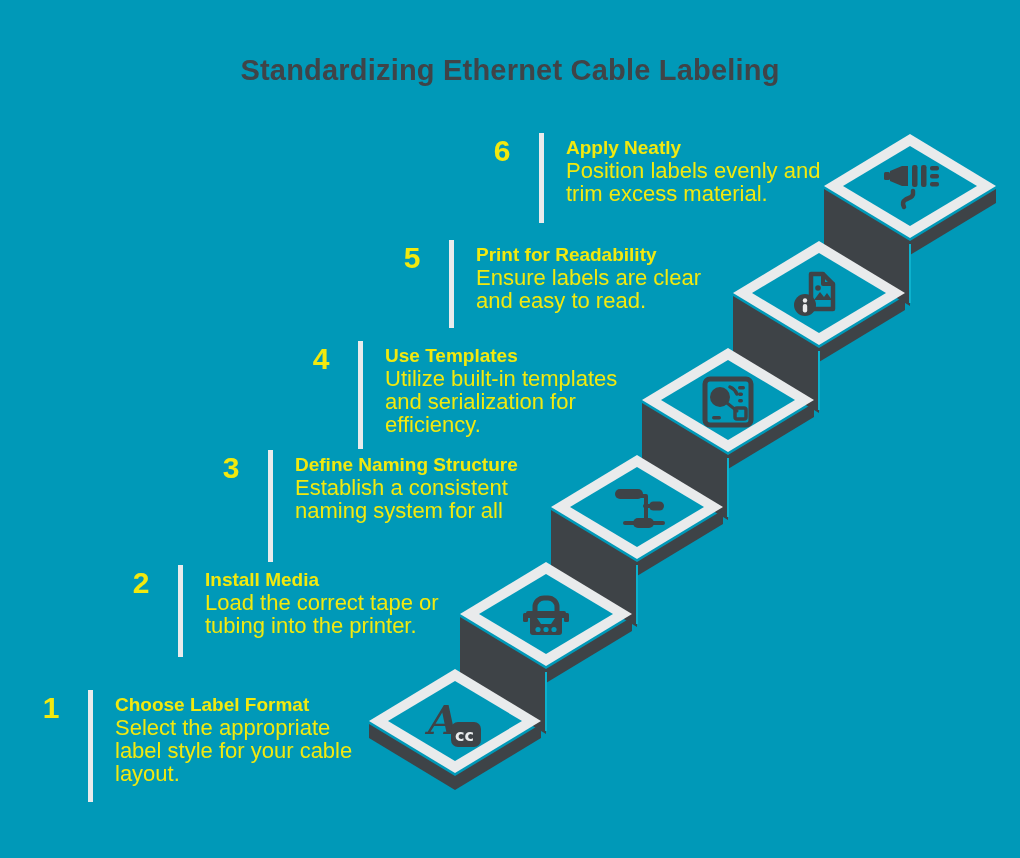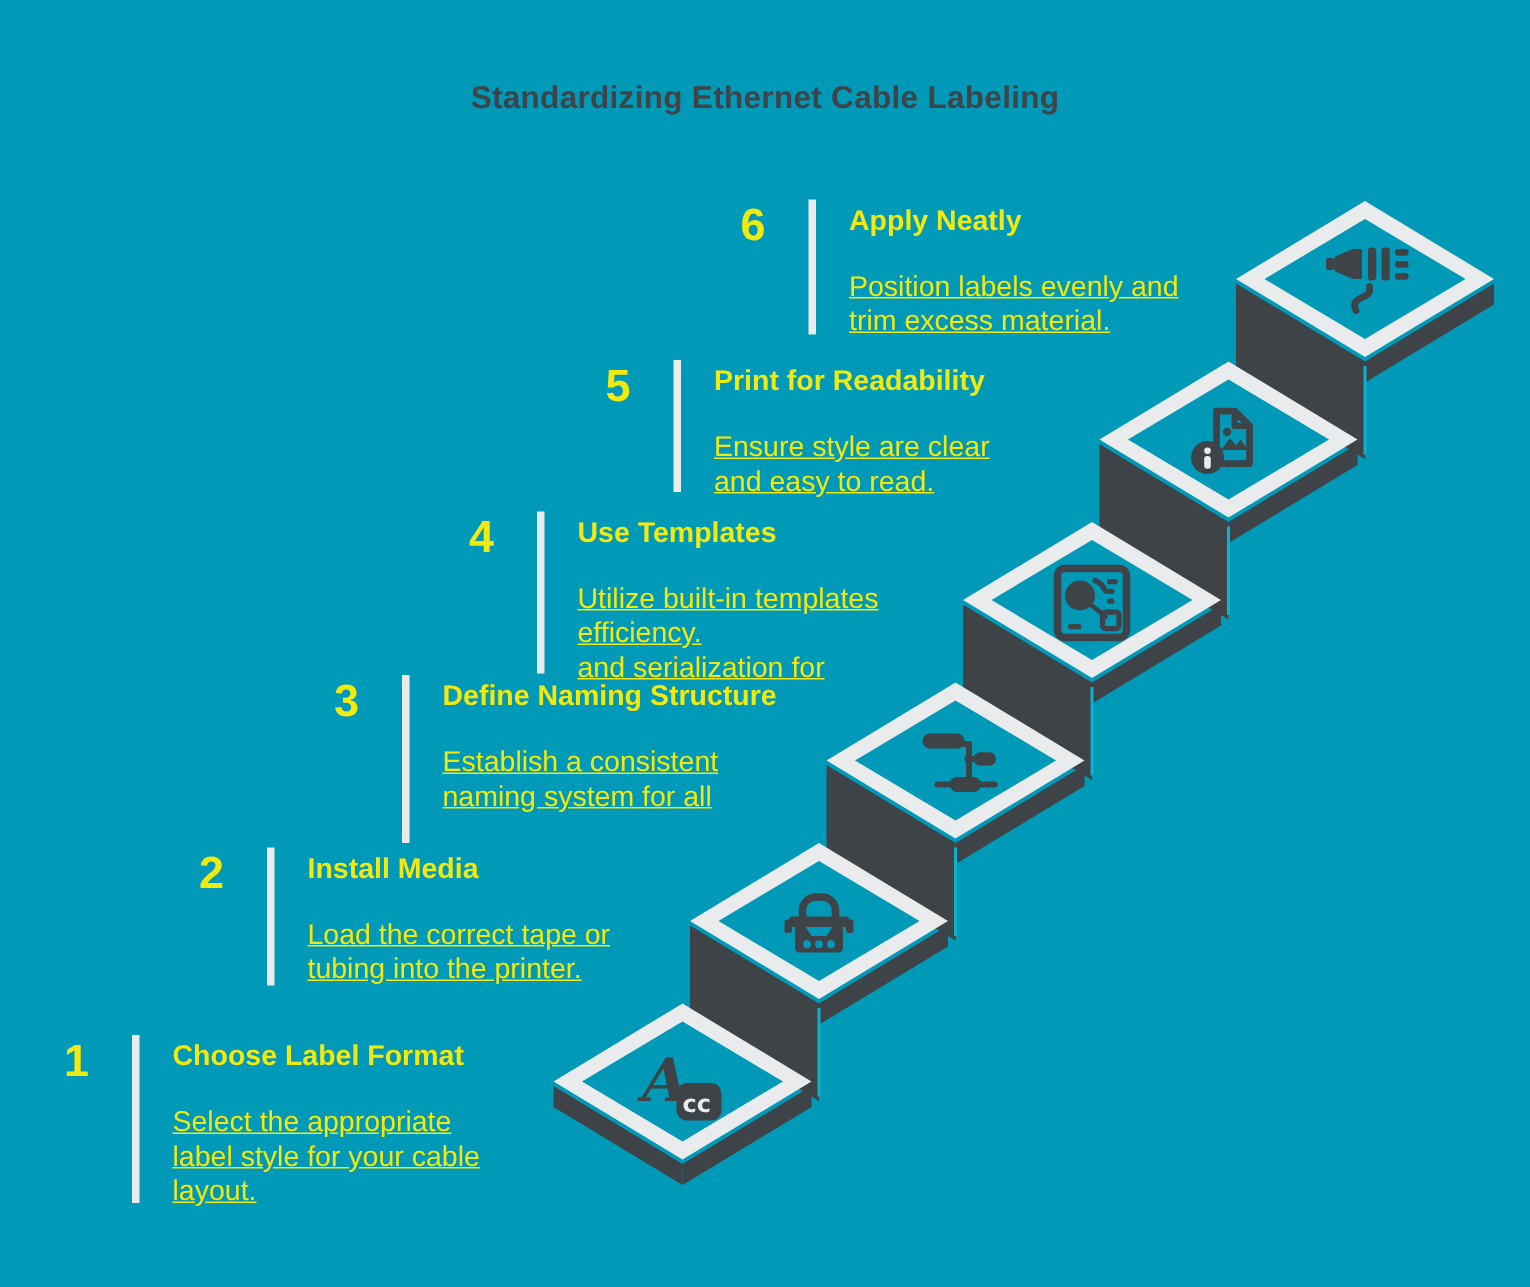--- a/index.html
+++ b/index.html
@@ -3,42 +3,42 @@
 <meta charset="utf-8">
 <style>
   html,body{margin:0;padding:0;}
   body{
     width:1020px;height:858px;position:relative;overflow:hidden;
     background:#0099B8;
     font-family:"Liberation Sans", sans-serif;
   }
   .page-title{
     position:absolute;top:54px;left:0;width:1020px;
-    text-align:center;font-size:21px;font-weight:700;color:#3F4448;
+    text-align:center;font-size:29px;font-weight:700;color:#3F4448;
     letter-spacing:.2px;
   }
   .stairs{position:absolute;left:0;top:0;}
   .face{fill:#3E4347;}
   .top{fill:#E9EBEC;}
   .inner{fill:#0099B8;}
   .hairline{stroke:#0CB2CE;stroke-width:2;}
   .ic{fill:#3E4347;}
   .ic-stroke{fill:none;stroke:#3E4347;stroke-linecap:round;stroke-linejoin:round;}
   .ic-cut{fill:#0099B8;}
   .ic-light{fill:#E9EBEC;}
 
   .step-block{position:absolute;display:flex;align-items:flex-start;}
   .step-num{
     width:38px;flex:0 0 38px;text-align:center;margin-top:3px;
     font-size:30px;font-weight:700;color:#F2E90E;line-height:1;
   }
   .step-bar{width:5px;flex:0 0 5px;margin-left:18px;background:#E9EBEC;}
   .step-content{margin-left:22px;width:272px;padding-top:4px;}
   .step-title{font-size:19px;font-weight:700;color:#F2E90E;line-height:22px;}
-  .step-body{margin-top:21px;font-size:19px;color:#F2E90E;line-height:23px;text-decoration:underline;}
+  .step-body{font-size:22px;color:#F2E90E;line-height:23px;}
   .b1{left:32px; top:690px;}  .b1 .step-bar{height:112px;}
   .b2{left:122px;top:565px;}  .b2 .step-bar{height:92px;}
   .b3{left:212px;top:450px;}  .b3 .step-bar{height:112px;}
   .b4{left:302px;top:341px;}  .b4 .step-bar{height:108px;}
   .b5{left:393px;top:240px;}  .b5 .step-bar{height:88px;}
   .b6{left:483px;top:133px;}  .b6 .step-bar{height:90px;}
 </style>
 </head>
 <body>
 
@@ -185,33 +185,33 @@
   </div>
 </div>
 
 <div class="step-block b4">
   <div class="step-num">4</div>
   <div class="step-bar"></div>
   <div class="step-content">
     <div class="step-title">Use Templates</div>
     <div class="step-body">
       <div>Utilize built-in templates</div>
+      <div>and serialization for</div>
       <div>efficiency.</div>
-      <div>and serialization for</div>
     </div>
   </div>
 </div>
 
 <div class="step-block b5">
   <div class="step-num">5</div>
   <div class="step-bar"></div>
   <div class="step-content">
     <div class="step-title">Print for Readability</div>
     <div class="step-body">
-      <div>Ensure style are clear</div>
+      <div>Ensure labels are clear</div>
       <div>and easy to read.</div>
     </div>
   </div>
 </div>
 
 <div class="step-block b6">
   <div class="step-num">6</div>
   <div class="step-bar"></div>
   <div class="step-content">
     <div class="step-title">Apply Neatly</div>

